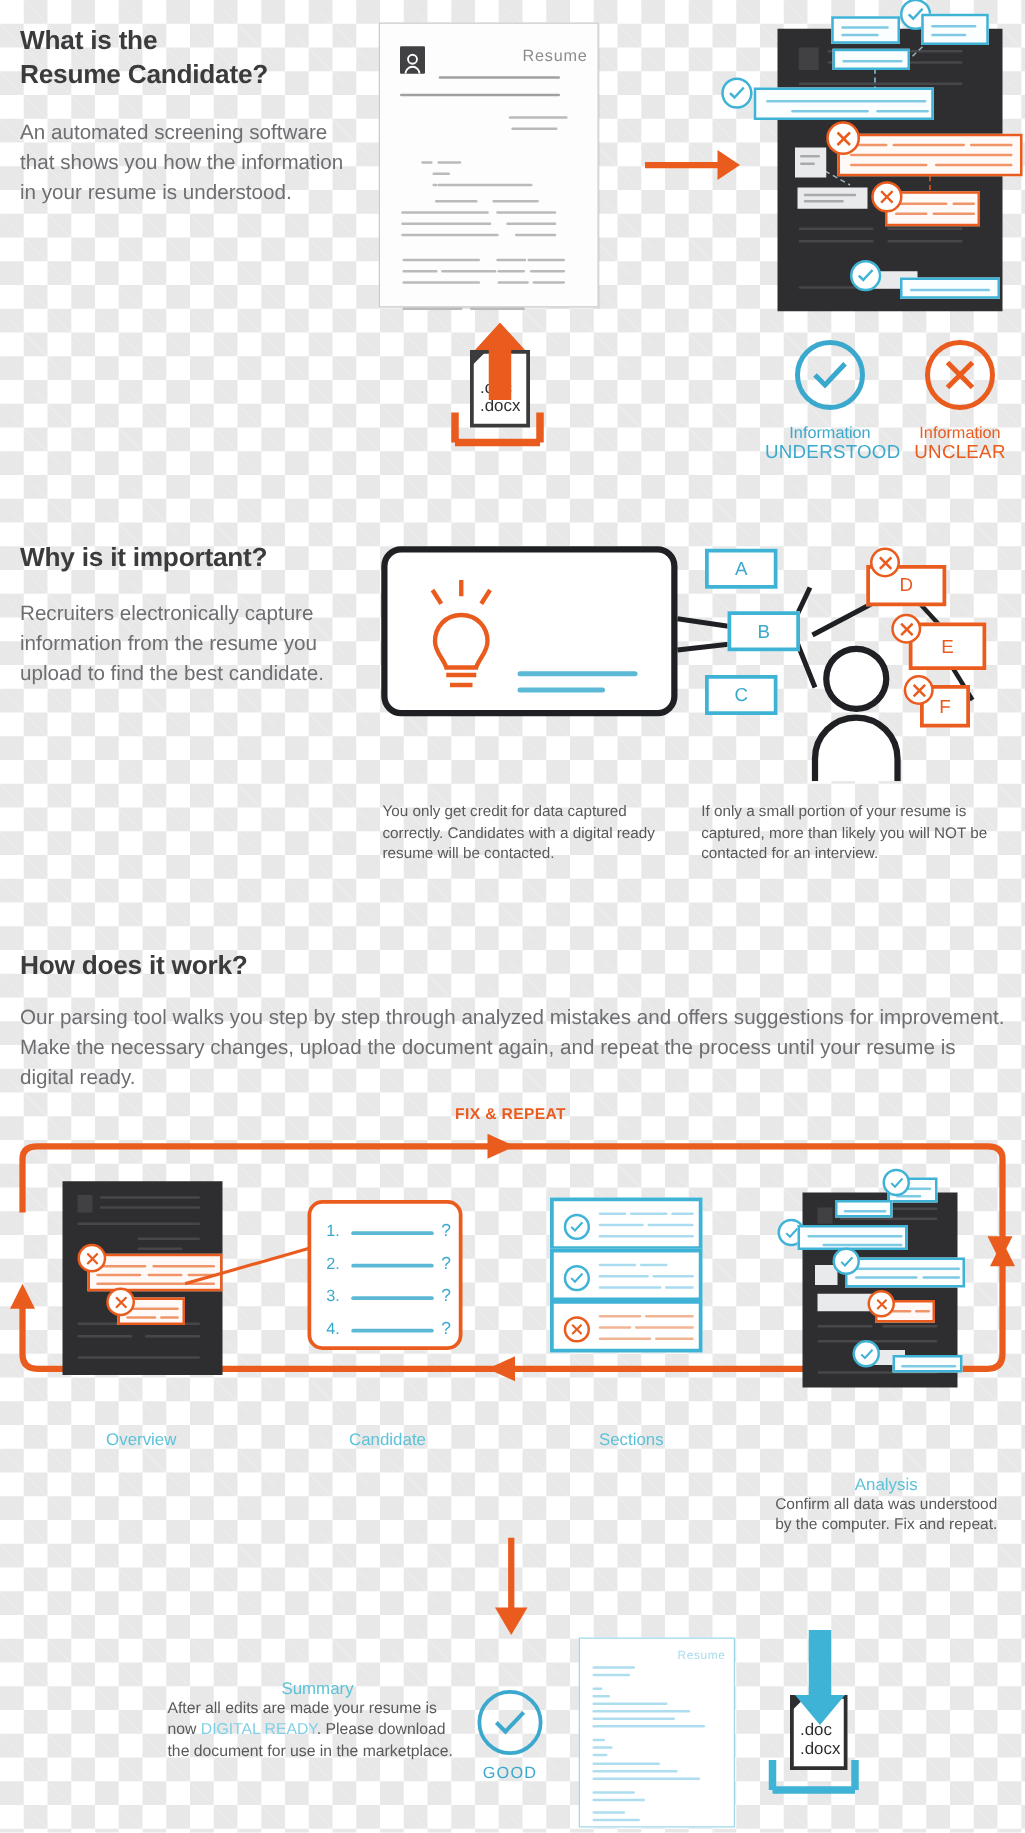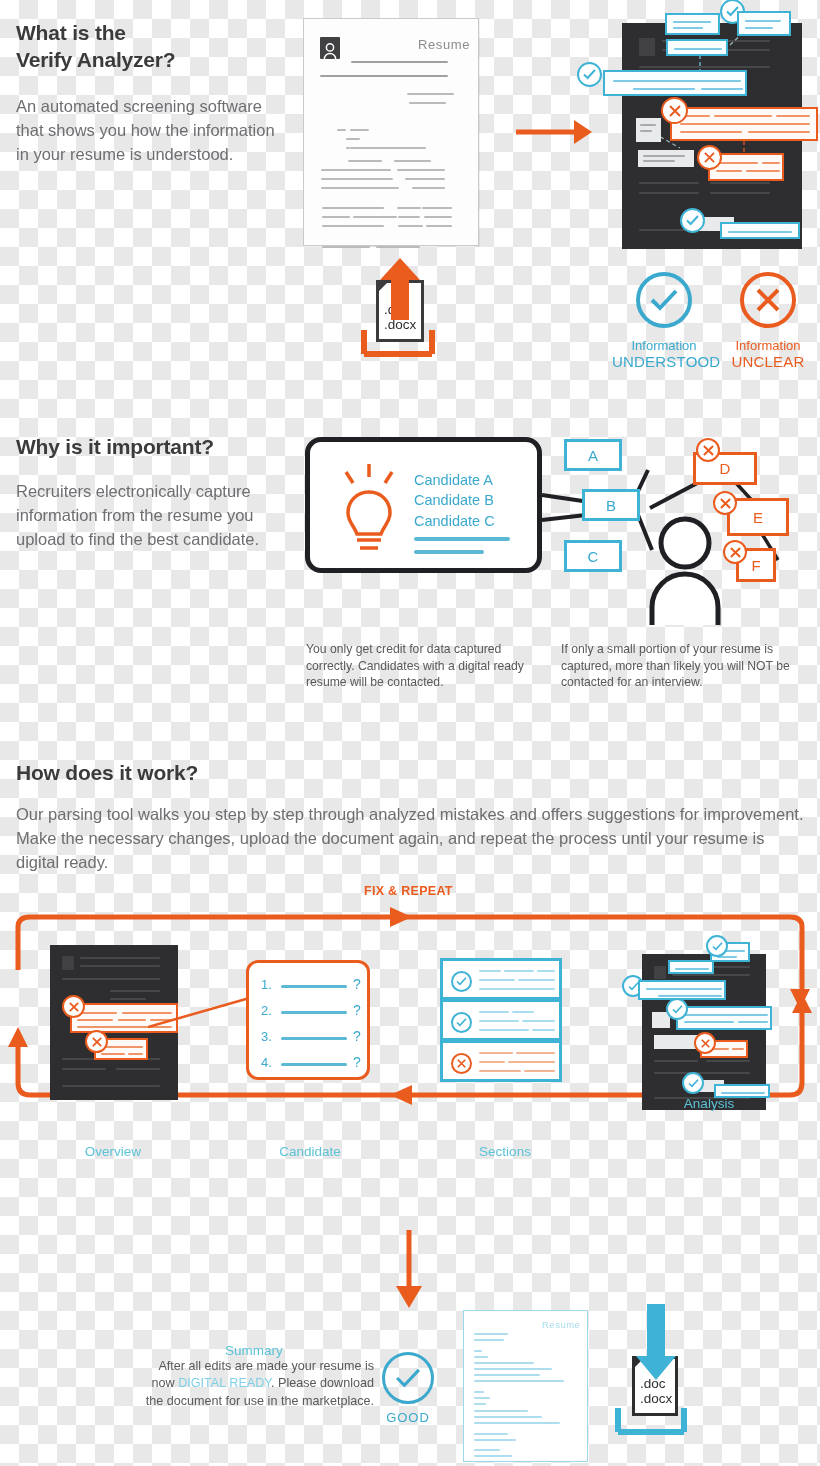--- a/index.html
+++ b/index.html
@@ -95,36 +95,36 @@
   .q-mark { font-size: 14px; color: #3aa9cd; }
 
   .sec-box { border: 3px solid #3fb3d6; background: #fff; }
   .sec-ln { height: 2px; background: #a9dcef; border-radius: 1px; }
   .sec-ln.o { background: #f3b494; }
 
   .fixrep { font-size: 12.5px; font-weight: bold; color: #ea5b1e; letter-spacing: .3px; }
 
   .good-txt { font-size: 13px; color: #3aa9cd; letter-spacing: 1px; text-align:center;}
   .sum-title { font-size: 13.5px; color: #5bc2d8; text-align: center; }
-  .sum-body { font-size: 12.6px; color: #58595b; text-align: right; line-height: 1.38; }
+  .sum-body { font-size: 12.6px; color: #58595b; text-align: left; line-height: 1.38; }
   .hl { color: #7fd0e6; }
 
   .final-doc { background: #fff; border: 1.5px solid #9fd8ea; }
   .final-ln { height: 1.6px; background: #aeddef; border-radius: 1px; }
   .final-title { font-size: 9.5px; color: #a8dbed; letter-spacing: .5px; }
 
   .dl-doc { background:#fff; border: 3px solid #2e2e30; }
   .dl-txt { font-size: 13.5px; color: #2e2e30; line-height: 1.08; }
 </style>
 </head>
 <body>
 
 <h2 class="sect-title abs" style="left:16px; top:20px; width:270px;">
   <span>What is the</span><br>
-  <span>Verify Analyzer?</span>
+  <span>Resume Candidate?</span>
 </h2>
 <p class="sect-body abs" style="left:16px; top:95px; width:268px;">An automated screening software that shows you how the information in your resume is understood.</p>
 
 <div class="abs doc-paper" style="left:303px; top:18px; width:176px; height:228px;">
   <div class="abs avatar-box" style="left:16px; top:18px; width:20px; height:22px;">
     <svg width="14" height="17" viewBox="0 0 14 17">
       <circle cx="7" cy="5.4" r="3.6" fill="none" stroke="#fdfdfd" stroke-width="1.5"></circle>
       <path d="M1.4 17 A5.6 5.6 0 0 1 12.6 17" fill="none" stroke="#fdfdfd" stroke-width="1.5"></path>
     </svg>
   </div>
@@ -300,25 +300,20 @@
 
 <div class="abs cand-card" style="left:305px; top:437px; width:237px; height:136px;">
   <svg class="abs" style="left:28px; top:20px;" width="62" height="96" viewBox="0 0 62 96">
     <path d="M31 30 C18 30 10 40 10 51 C10 60 17 65 19 72 L43 72 C45 65 52 60 52 51 C52 40 44 30 31 30 Z" fill="none" stroke="#ea5b1e" stroke-width="3.5"></path>
     <line x1="19" y1="78" x2="43" y2="78" stroke="#ea5b1e" stroke-width="3.5"></line>
     <line x1="22" y1="86" x2="40" y2="86" stroke="#ea5b1e" stroke-width="3.5"></line>
     <line x1="31" y1="2" x2="31" y2="15" stroke="#ea5b1e" stroke-width="3.5"></line>
     <line x1="8" y1="10" x2="15" y2="21" stroke="#ea5b1e" stroke-width="3.5"></line>
     <line x1="54" y1="10" x2="47" y2="21" stroke="#ea5b1e" stroke-width="3.5"></line>
   </svg>
-  <div class="abs cand-txt" style="left:104px; top:28px;">
-    <div>Candidate A</div>
-    <div>Candidate B</div>
-    <div>Candidate C</div>
-  </div>
   <div class="abs cand-bar" style="left:104px; top:95px; width:96px;"></div>
   <div class="abs cand-bar" style="left:104px; top:108px; width:70px;"></div>
 </div>
 
 <div class="abs" style="left:540px; top:430px; width:280px; height:200px;">
   <svg class="abs" style="left:0; top:0;" width="280" height="200">
     <line x1="2" y1="65" x2="90" y2="78" stroke="#1f2023" stroke-width="4"></line>
     <line x1="2" y1="90" x2="90" y2="80" stroke="#1f2023" stroke-width="4"></line>
     <line x1="108" y1="40" x2="90" y2="78" stroke="#1f2023" stroke-width="4"></line>
     <line x1="96" y1="80" x2="112" y2="120" stroke="#1f2023" stroke-width="4"></line>
@@ -556,22 +551,23 @@
 
 <div class="abs" style="left:20px; top:1144px; width:186px;">
   <div class="step-title">Overview</div>
 </div>
 <div class="abs" style="left:215px; top:1144px; width:190px;">
   <div class="step-title">Candidate</div>
 </div>
 <div class="abs" style="left:410px; top:1144px; width:190px;">
   <div class="step-title">Sections</div>
 </div>
-<div class="abs" style="left:614px; top:1096px; width:190px;">
+<div class="abs" style="left:614px; top:1180px; width:190px;">
   <div class="step-title">Analysis</div>
+  <div class="step-desc">Confirm all data was understood by the computer. Fix and repeat.</div>
 </div>
 
 <svg class="abs" style="left:392px; top:1230px;" width="34" height="80" viewBox="0 0 34 80">
   <line x1="17" y1="0" x2="17" y2="60" stroke="#ea5b1e" stroke-width="5"></line>
   <polygon points="4,56 30,56 17,78" fill="#ea5b1e"></polygon>
 </svg>
 
 <div class="abs" style="left:134px; top:1343px; width:240px;">
   <div class="sum-title">Summary</div>
   <div class="sum-body">

